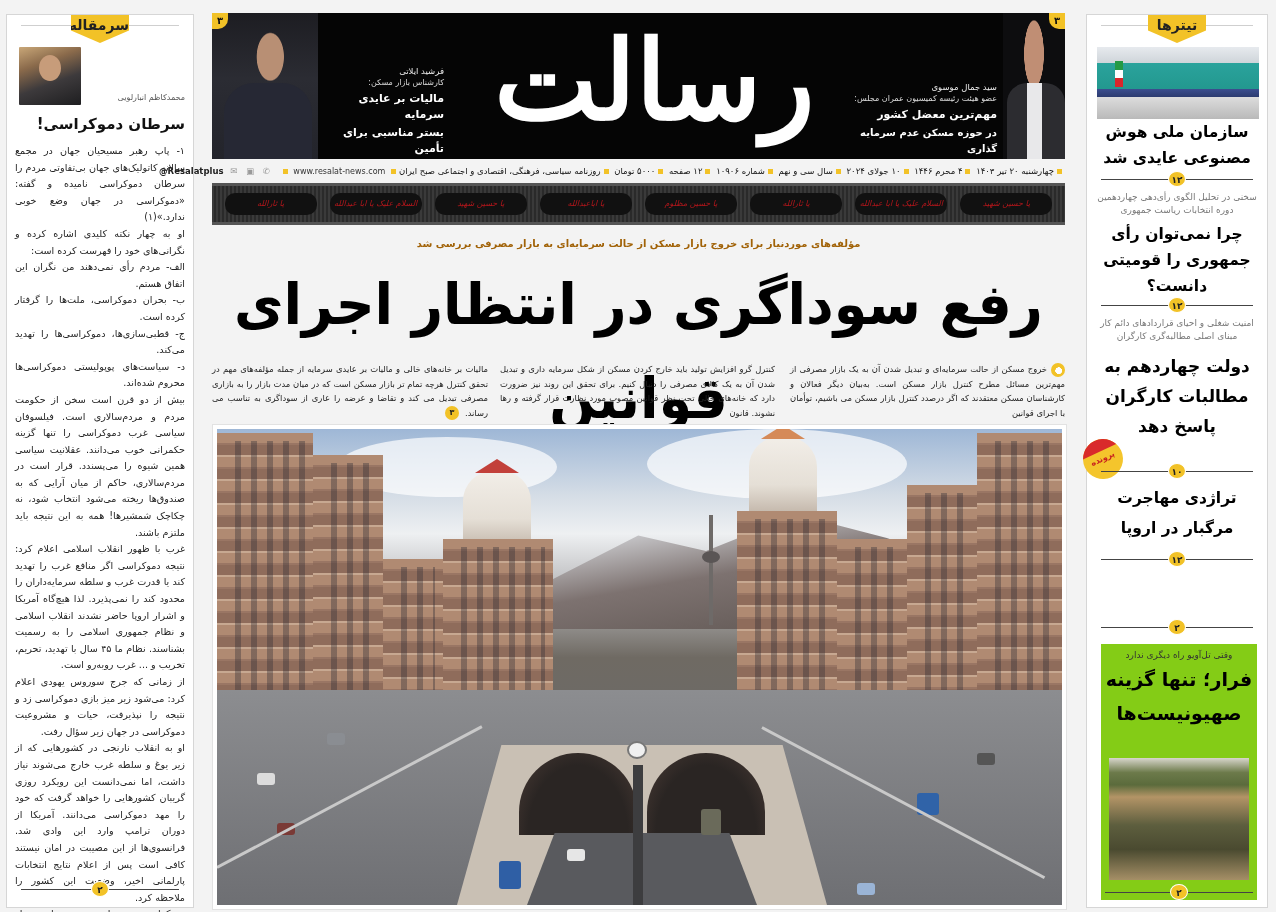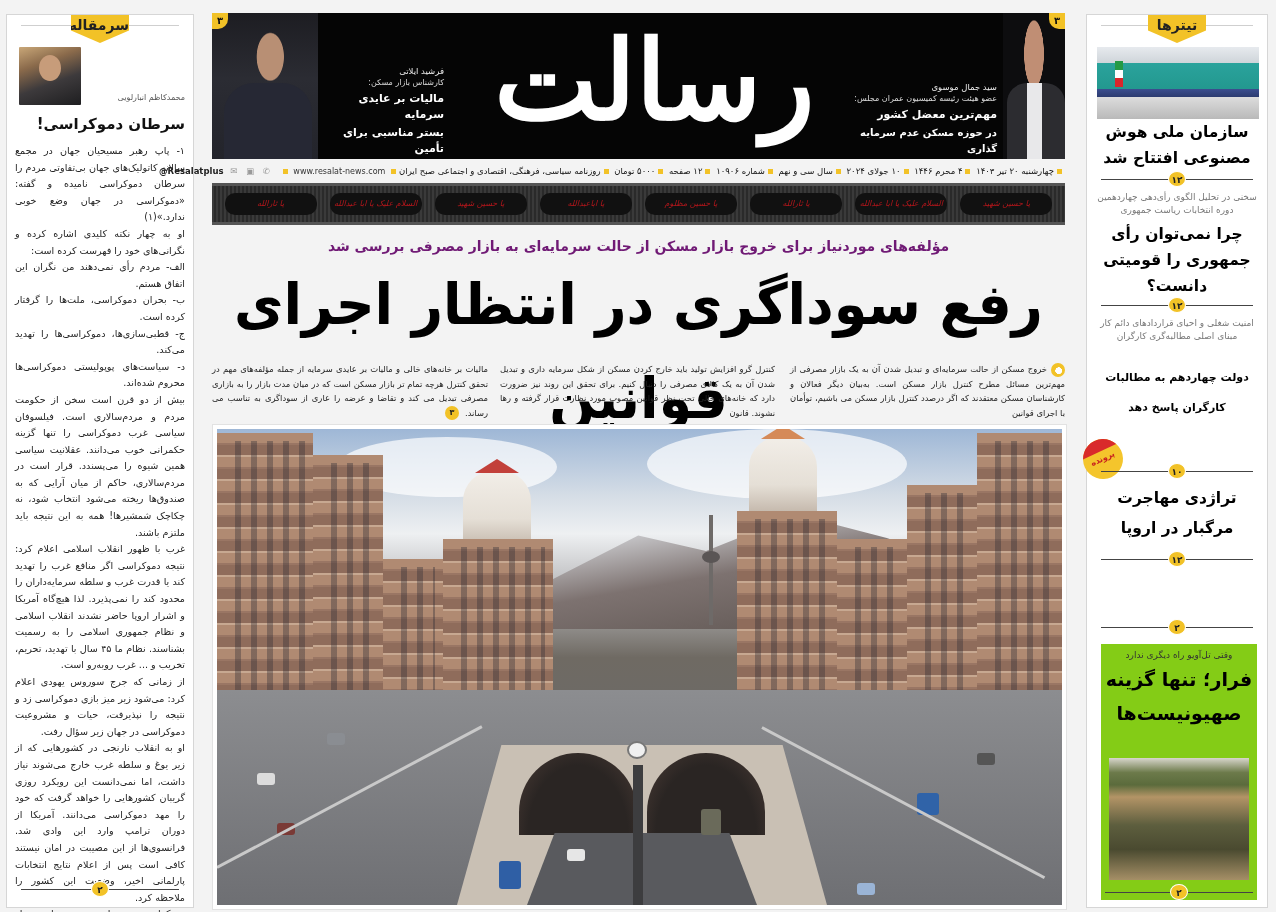--- a/index.html
+++ b/index.html
@@ -43,21 +43,21 @@
   .info-strip .socials { color: #999; margin: 0 4px; letter-spacing: 3px; }
   .info-strip .site { color: #333; font-size: 8px; }
   .info-strip .meta { direction: rtl; color: #111; }
   .info-strip .dot { display: inline-block; width: 5px; height: 5px; background: #f2c227; margin: 0 3px; vertical-align: middle; }
 
   
   .banner { position: absolute; left: 212px; top: 183px; width: 853px; height: 42px; background: repeating-linear-gradient(90deg,#3a3a3a 0 2px,#2a2a2a 2px 4px); display: flex; justify-content: space-around; align-items: center; padding: 0 6px; border-top: 3px solid #555; border-bottom: 3px solid #555; }
   .banner .plaque { width: 92px; height: 22px; background: #111; border-radius: 10px; color: #b3161b; font-size: 8px; font-family: "DejaVu Serif", serif; text-align: center; line-height: 22px; font-style: italic; overflow: hidden; white-space: nowrap; }
 
   
-  .kicker { position: absolute; left: 212px; top: 238px; width: 853px; text-align: center; font-size: 14px; font-weight: bold; color: #701a75; }
+  .kicker { position: absolute; left: 212px; top: 238px; width: 853px; text-align: center; font-size: 10px; font-weight: bold; color: #a16207; }
   .headline { position: absolute; left: 212px; top: 262px; width: 853px; text-align: center; font-size: 54px; font-weight: 900; letter-spacing: -1px; line-height: 90px; color: #000; font-family: "DejaVu Sans", sans-serif; transform: scaleY(1.05); }
 
   
   .lead { position: absolute; top: 362px; font-size: 8.4px; line-height: 14.5px; color: #222; text-align: justify; }
   .lead.c1 { left: 790px; width: 275px; }
   .lead.c2 { left: 500px; width: 275px; }
   .lead.c3 { left: 212px; width: 276px; }
   .lead-icon { display: inline-block; width: 14px; height: 14px; border-radius: 50%; background: radial-gradient(circle at 55% 55%, #fff 0 30%, #f2c227 32%); margin-left: 4px; vertical-align: middle; }
   .lead-num { display: inline-block; width: 14px; height: 14px; background: #f2c227; border-radius: 50%; text-align: center; font-size: 8px; line-height: 14px; font-weight: bold; margin-right: 6px; vertical-align: middle; }
 
@@ -230,37 +230,37 @@
     <div class="rail" style="left:545px;bottom:176px;width:320px;transform:rotate(28deg);"></div>
   </div>
 </figure>
 
 <aside class="right-col">
   <div class="tab-line"></div>
   <div class="tab-badge">تیترها</div>
   <div class="rc-photo"></div>
 
   <div class="rc-item" style="top:104px;">
-    <div class="rc-head">سازمان ملی هوش مصنوعی افتتاح شد</div>
+    <div class="rc-head">سازمان ملی هوش مصنوعی عایدی شد</div>
   </div>
   <div class="page-ref-wrap" style="top:156px;">
     <span class="page-ref">۱۲</span>
   </div>
 
   <div class="rc-item" style="top:176px;">
     <div class="rc-kicker">سخنی در تحلیل الگوی رأی‌دهی چهاردهمین دوره انتخابات ریاست جمهوری</div>
     <div class="rc-head" style="margin-top:4px;">چرا نمی‌توان رأی جمهوری را قومیتی دانست؟</div>
   </div>
   <div class="page-ref-wrap" style="top:282px;">
     <span class="page-ref">۱۲</span>
   </div>
 
   <div class="rc-item" style="top:302px;">
     <div class="rc-kicker">امنیت شغلی و احیای قراردادهای دائم کار مبنای اصلی مطالبه‌گری کارگران</div>
-    <div class="rc-head" style="font-size:11px;line-height:30px;margin-top:20px;">دولت چهاردهم به مطالبات کارگران پاسخ دهد</div>
+    <div class="rc-head" style="font-size:17px;line-height:30px;margin-top:8px;">دولت چهاردهم به مطالبات کارگران پاسخ دهد</div>
   </div>
   <span class="parvandeh">پرونده</span>
   <div class="page-ref-wrap" style="top:448px;">
     <span class="page-ref">۱۰</span>
   </div>
 
   <div class="rc-item" style="top:468px;">
     <div class="rc-head" style="line-height:30px;">تراژدی مهاجرت مرگبار در اروپا</div>
   </div>
   <div class="page-ref-wrap" style="top:536px;">

